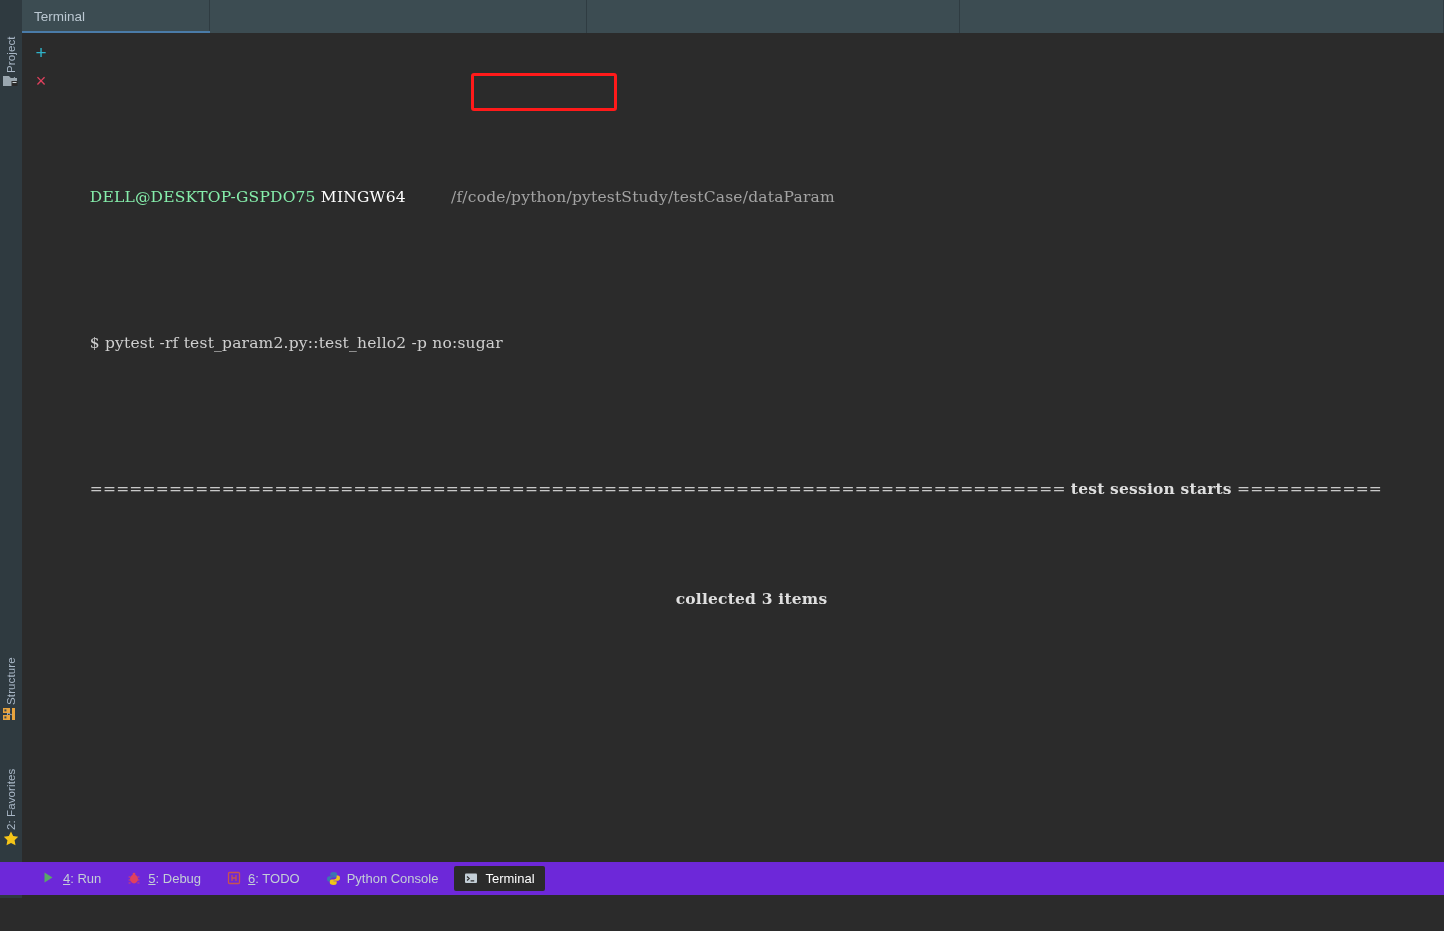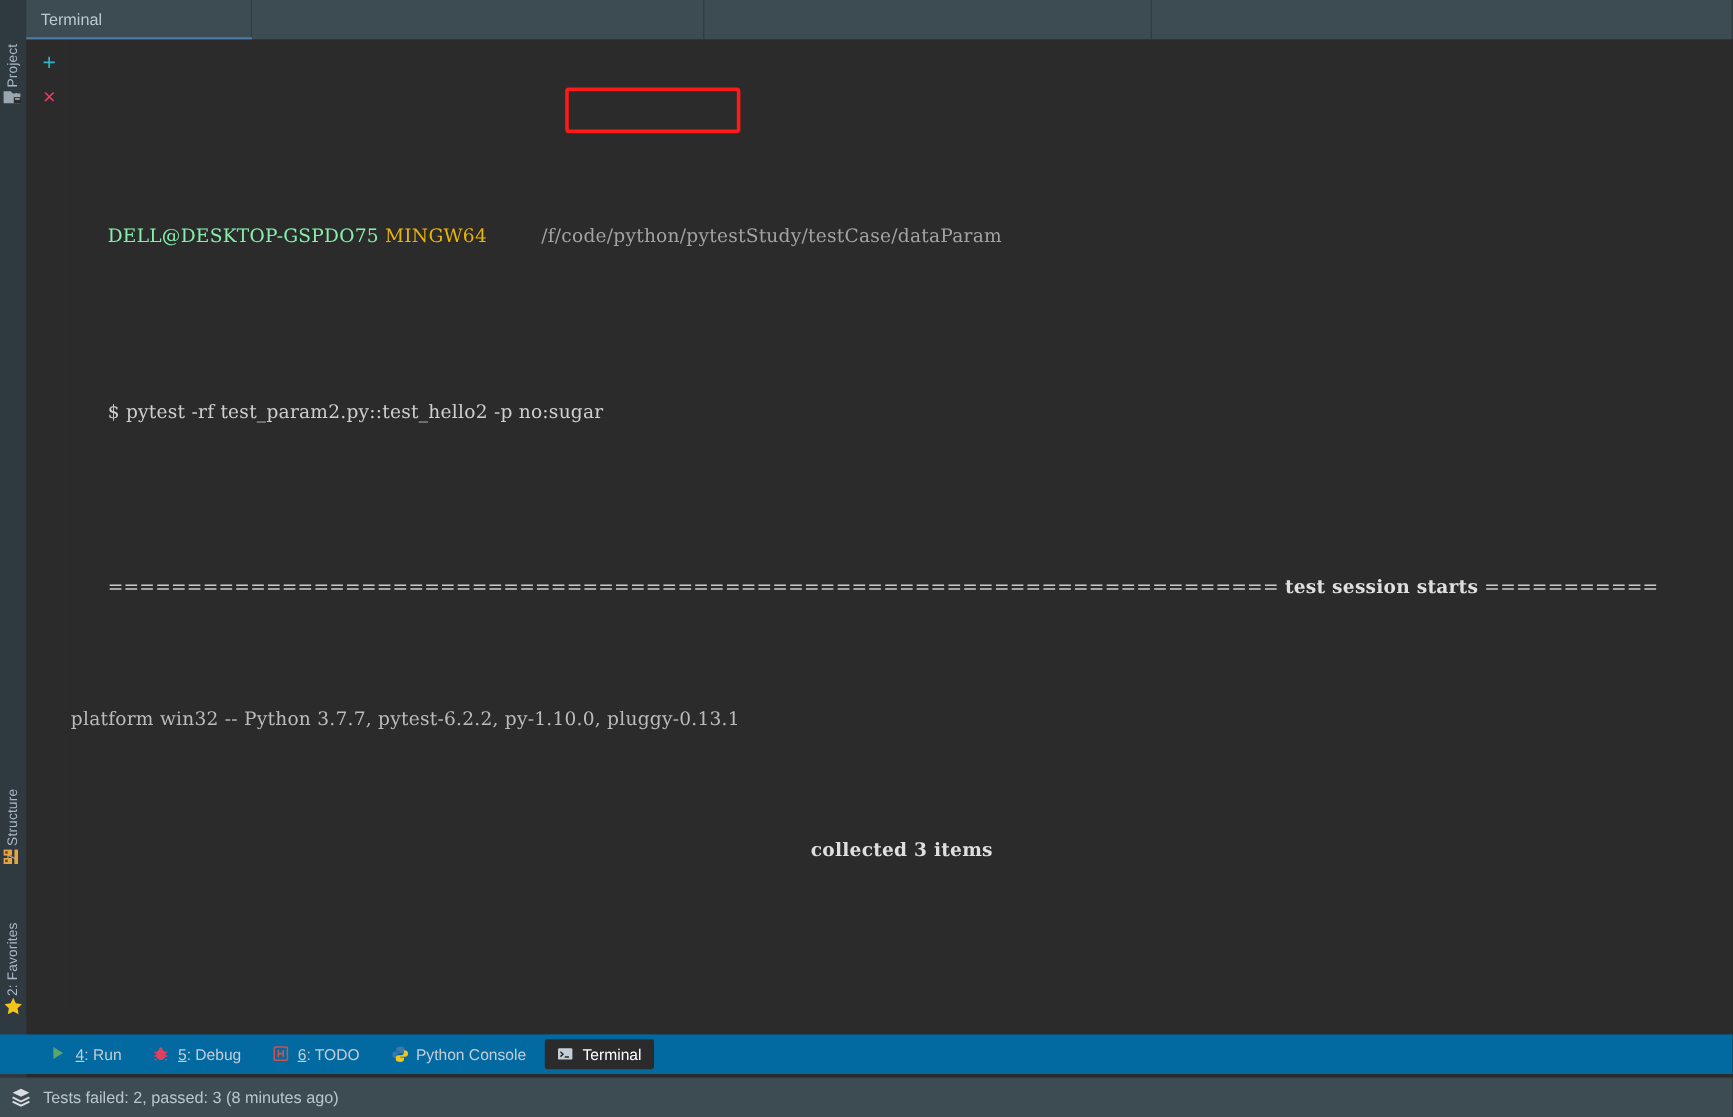--- a/index.html
+++ b/index.html
@@ -63,37 +63,37 @@
   .console {
     position: absolute; left: 59px; top: 33px; width: 1385px; height: 810px;
     background: #2b2b2b; overflow: hidden;
     font-family: "DejaVu Serif", "Liberation Serif", serif;
     font-size: 15.5px; line-height: 36.5px;
     color: #bbbbbb; white-space: pre;
     letter-spacing: .2px;
   }
   .console .row { height: 36.5px; white-space: pre; }
   .c-green  { color: #86efac; }
-  .c-purple { color: #eab308; }
+  .c-purple { color: #ffffff; }
   .c-yellow { color: #a3a3a3; margin-left: 40px; }
   .c-white  { color: #cfcfcf; }
   .c-bold   { font-weight: bold; color: #dfdfdf; text-align: center; }
   .c-dash   { color: #c9c9c9; }
 
   
   .annot-box {
     position: absolute; left: 471px; top: 73px; width: 146px; height: 38px;
     border: 3px solid #ff1a1a; border-radius: 3px;
     pointer-events: none;
   }
 
   
   .bottombar {
     position: absolute; left: 0; top: 862px; width: 1444px; height: 33px;
-    background: #0369a1; display: flex; align-items: center; padding-left: 32px;
+    background: #6d28d9; display: flex; align-items: center; padding-left: 32px;
   }
   .bb-item {
     display: flex; align-items: center; height: 25px; padding: 0 10px;
     color: #c3ced6; font-size: 13px; margin-right: 6px; cursor: pointer;
     border-radius: 2px; gap: 6px;
   }
   .bb-item.active { background: #2b2b2b; color: #ffffff; }
   .bb-item u { text-decoration: underline; }
   .bb-ico { width: 15px; height: 15px; display:inline-block; position: relative; }
 
@@ -171,21 +171,20 @@
     </div>
 
     <div class="row">
       <span class="c-white">$</span><span> </span><span class="c-white">pytest -rf test_param2.py::test_hello2 </span><span class="c-white">-p no:sugar</span>
     </div>
 
     <div class="row">
       <span class="c-dash">==========================================================================</span><span> </span><span class="c-bold">test session starts</span><span> </span><span class="c-dash">===========</span>
     </div>
 
-    <div class="row">platform win32 -- Python 3.7.7, pytest-6.2.2, py-1.10.0, pluggy-0.13.1</div>
     <div class="row c-bold">collected 3 items</div>
 
     
 
     
 
     
     
 
     
@@ -260,24 +259,14 @@
       <span class="bb-ico">
         <svg width="14" height="14" viewBox="0 0 14 14">
           <rect x="1" y="2.5" width="12" height="9.5" rx="1" fill="#c3ced6"></rect>
           <path d="M3 5.5l2.2 2-2.2 2M6.6 9.8h3.6" stroke="#2b2b2b" stroke-width="1.2" fill="none"></path>
         </svg>
       </span>
       <span>Terminal</span>
     </div>
   </div>
 
-  <div class="statusbar">
-    <span class="bb-ico" style="width:19px;height:19px;">
-      <svg width="19" height="19" viewBox="0 0 19 19">
-        <path d="M9.5 2.2l7 3.4-7 3.4-7-3.4z" fill="#d8dee3"></path>
-        <path d="M2.5 9.5l7 3.4 7-3.4" fill="none" stroke="#d8dee3" stroke-width="1.5"></path>
-        <path d="M2.5 13l7 3.4 7-3.4" fill="none" stroke="#d8dee3" stroke-width="1.5"></path>
-      </svg>
-    </span>
-    <span class="status-text">Tests failed: 2, passed: 3 (8 minutes ago)</span>
-  </div>
 
 </div>
 
 </body></html>

